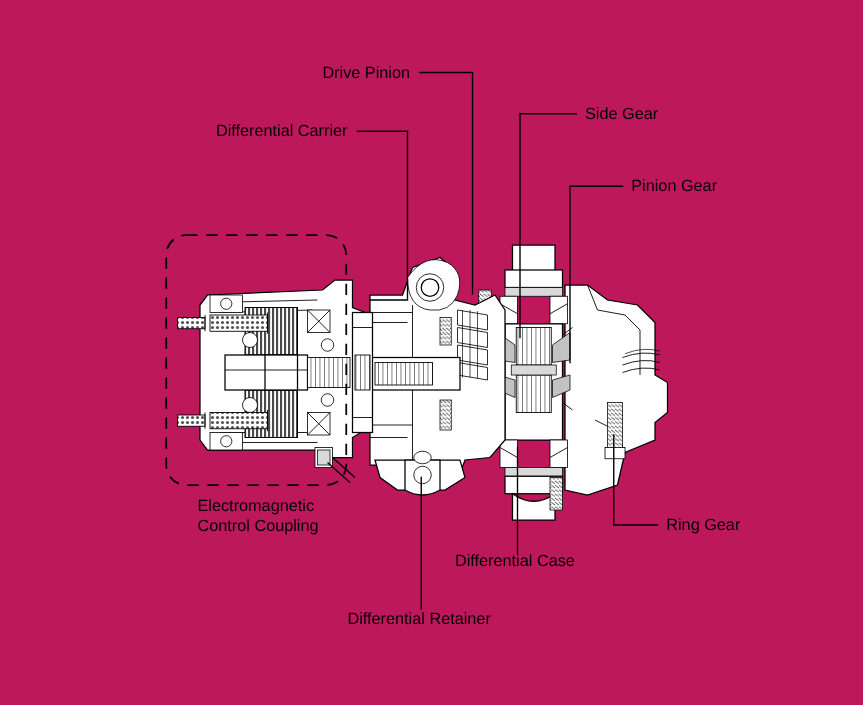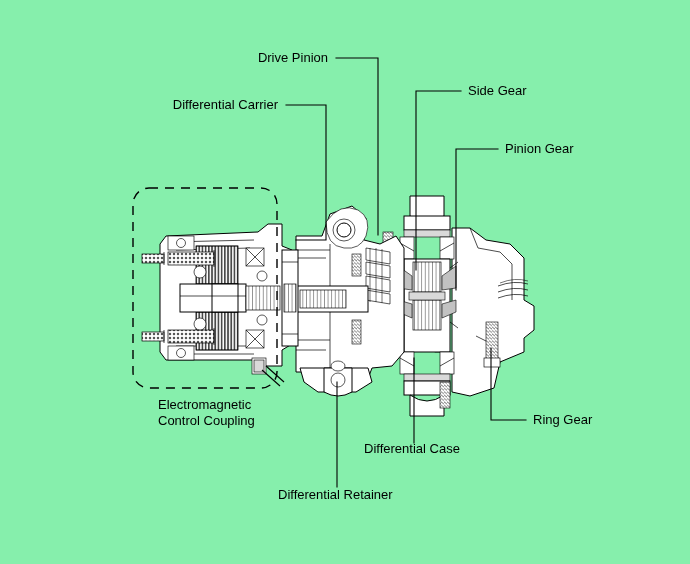--- a/index.html
+++ b/index.html
@@ -7,21 +7,21 @@
     padding: 0;
     background: #ffffff;
   }
   body {
     font-family: "Liberation Sans", sans-serif;
   }
   #stage {
     position: relative;
     width: 690px;
     height: 564px;
-    background: #86efac;
+    background: #be185d;
     overflow: hidden;
   }
   #stage svg {
     position: absolute;
     left: 0;
     top: 0;
   }
   .lbl {
     font-family: "Liberation Sans", sans-serif;
     font-size: 13px;

